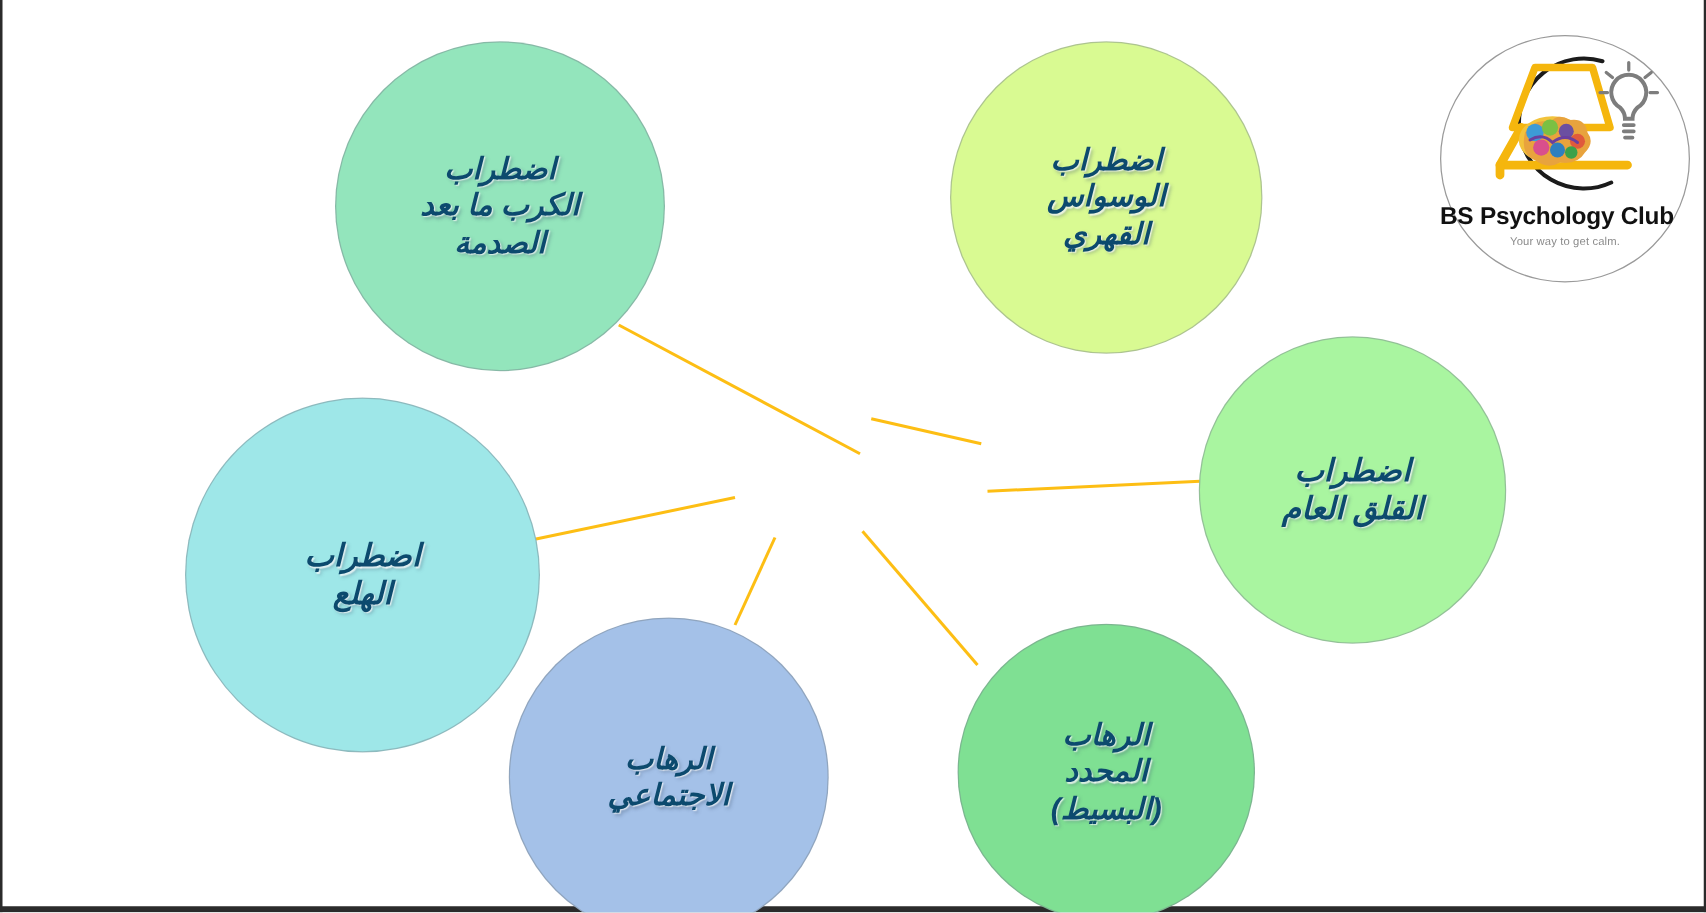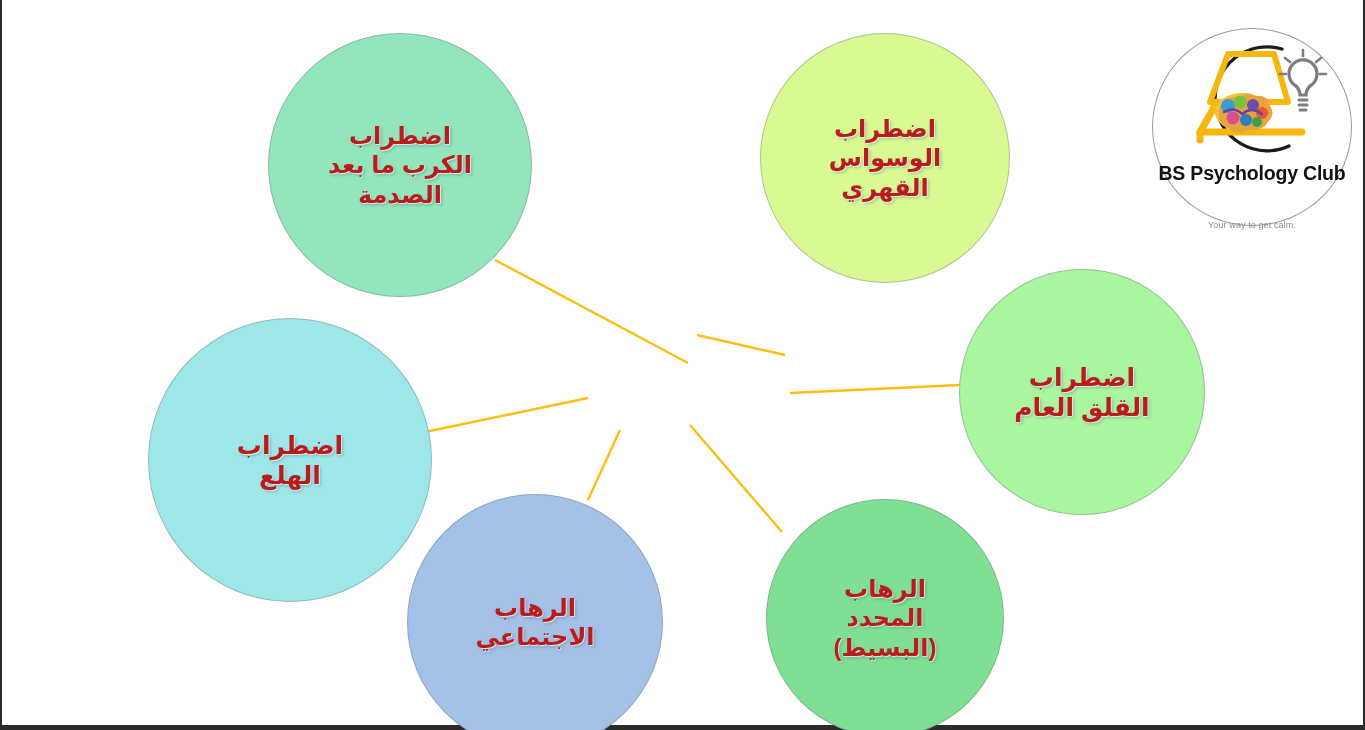--- a/index.html
+++ b/index.html
@@ -48,28 +48,29 @@
     display: flex;
     align-items: center;
     justify-content: center;
     text-align: center;
     box-sizing: border-box;
     border: 1px solid rgba(120,130,140,0.45);
   }
   .node-label {
     direction: rtl;
     unicode-bidi: isolate;
-    color: #b91c1c;
+    color: #0c4a6e;
     font-weight: bold;
     line-height: 1.22;
     letter-spacing: 0;
     text-shadow: 1px 1px 1px rgba(255,255,255,0.75),
                  2px 2px 3px rgba(60,80,110,0.35);
     white-space: pre-line;
     padding: 0 8px;
+    font-style: italic;
   }
 
   
   #hub {
     position: absolute;
     display: flex;
     align-items: center;
     justify-content: center;
   }
   #hub-label {
@@ -104,38 +105,37 @@
     left: 18px;
     top: 12px;
     width: 164px;
     height: 124px;
   }
   #logo-title {
     position: absolute;
     left: 0;
     top: 134px;
     width: 200px;
-    text-align: center;
+    text-align: left;
     font-size: 19.5px;
     font-weight: bold;
     color: #111111;
     letter-spacing: -0.2px;
     white-space: nowrap;
   }
   #logo-tagline {
     position: absolute;
     left: 0;
     top: 160px;
     width: 200px;
     text-align: center;
     font-size: 9px;
     color: #8b8b8b;
     letter-spacing: 0.1px;
     white-space: nowrap;
-    margin-top: 32px;
   }
 </style>
 </head>
 <body>
 
 <div id="slide">
 
   <div class="frame-edge left"></div>
   <div class="frame-edge right"></div>
   <div class="frame-edge bottom"></div>

